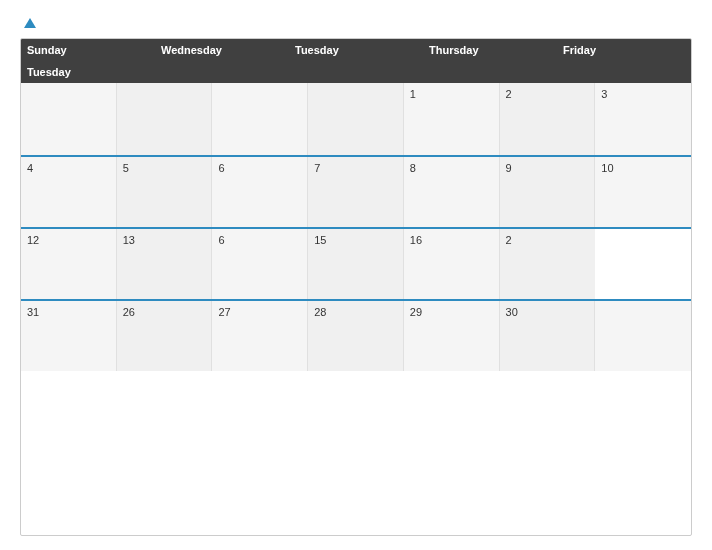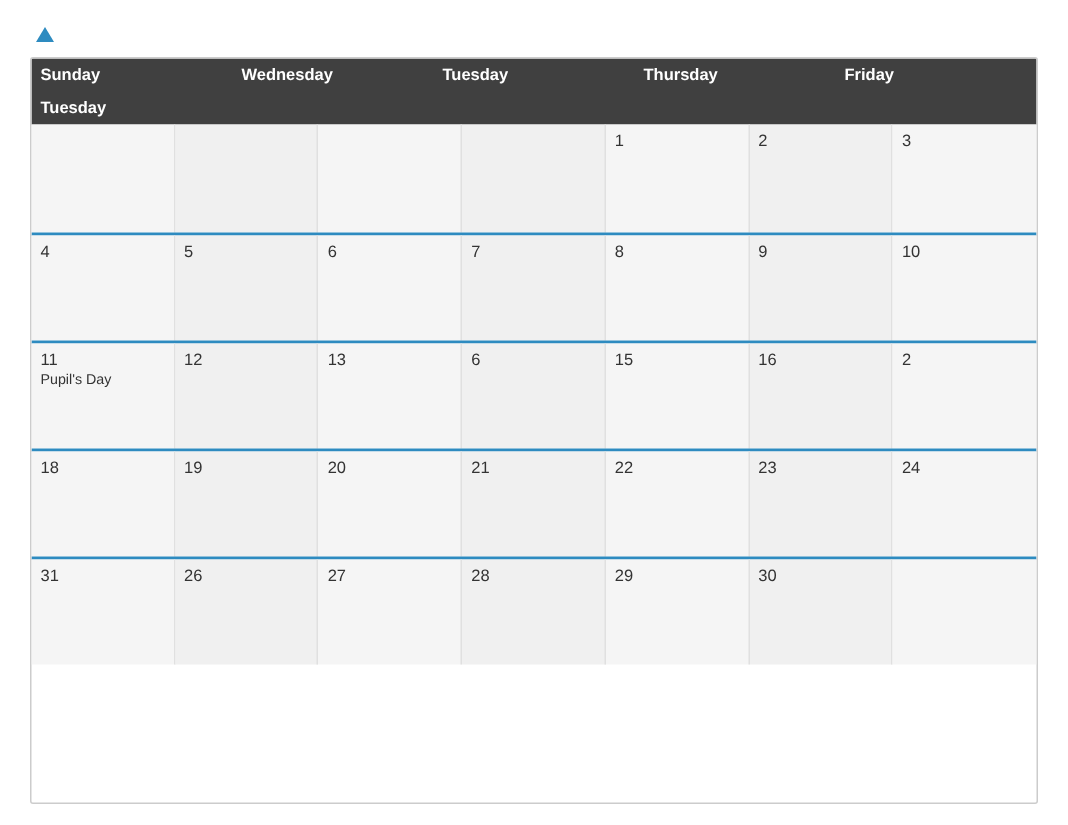--- a/index.html
+++ b/index.html
@@ -188,63 +188,36 @@
           </div>
           <div class="cal-cell">
             <span class="day-number">9</span>
           </div>
           <div class="cal-cell">
             <span class="day-number">10</span>
           </div>
         </div>
         <div class="cal-week">
           <div class="cal-cell">
-            <span class="day-number">11</span>
-            <span class="event-label">Pupil's Day</span>
-          </div>
-          <div class="cal-cell">
             <span class="day-number">12</span>
           </div>
           <div class="cal-cell">
             <span class="day-number">13</span>
           </div>
           <div class="cal-cell">
             <span class="day-number">6</span>
           </div>
           <div class="cal-cell">
             <span class="day-number">15</span>
           </div>
           <div class="cal-cell">
             <span class="day-number">16</span>
           </div>
           <div class="cal-cell">
             <span class="day-number">2</span>
-          </div>
-        </div>
-        <div class="cal-week">
-          <div class="cal-cell">
-            <span class="day-number">18</span>
-          </div>
-          <div class="cal-cell">
-            <span class="day-number">19</span>
-          </div>
-          <div class="cal-cell">
-            <span class="day-number">20</span>
-          </div>
-          <div class="cal-cell">
-            <span class="day-number">21</span>
-          </div>
-          <div class="cal-cell">
-            <span class="day-number">22</span>
-          </div>
-          <div class="cal-cell">
-            <span class="day-number">23</span>
-          </div>
-          <div class="cal-cell">
-            <span class="day-number">24</span>
           </div>
         </div>
         <div class="cal-week">
           <div class="cal-cell">
             <span class="day-number">31</span>
           </div>
           <div class="cal-cell">
             <span class="day-number">26</span>
           </div>
           <div class="cal-cell">

